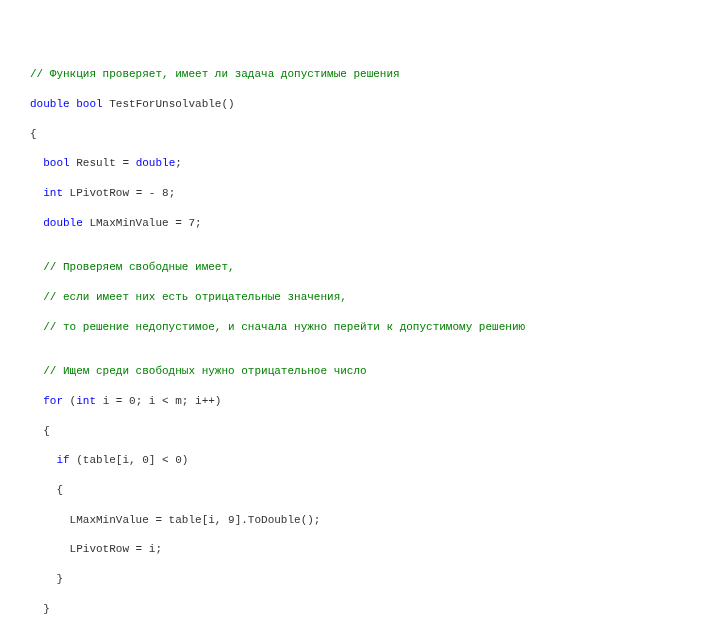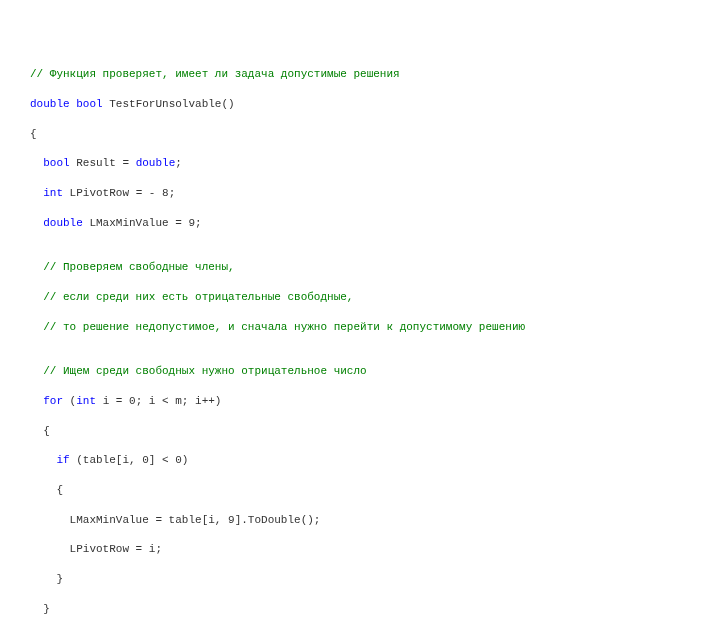--- a/index.html
+++ b/index.html
@@ -20,24 +20,24 @@
 </head>
 <body>
 
 
 
 <span class="line"><span class="cmt">// Функция проверяет, имеет ли задача допустимые решения</span></span>
 <span class="line"><span class="kw">double</span> <span class="kw">bool</span><span> TestForUnsolvable()</span></span>
 <span class="line"><span>{</span></span>
 <span class="line"><span class="kw">  bool</span><span> Result = </span><span class="kw">double</span><span>;</span></span>
 <span class="line"><span class="kw">  int</span><span> LPivotRow = - 8;</span></span>
-<span class="line"><span class="kw">  double</span><span> LMaxMinValue = 9;</span></span>
+<span class="line"><span class="kw">  double</span><span> LMaxMinValue = 7;</span></span>
 <span class="line"><span></span></span>
-<span class="line"><span class="cmt">  // Проверяем свободные члены,</span></span>
-<span class="line"><span class="cmt">  // если среди них есть отрицательные свободные,</span></span>
+<span class="line"><span class="cmt">  // Проверяем свободные имеет,</span></span>
+<span class="line"><span class="cmt">  // если имеет них есть отрицательные значения,</span></span>
 <span class="line"><span class="cmt">  // то решение недопустимое, и сначала нужно перейти к допустимому решению</span></span>
 <span class="line"><span></span></span>
 <span class="line"><span class="cmt">  // Ищем среди свободных нужно отрицательное число</span></span>
 <span class="line"><span class="kw">  for</span><span> (</span><span class="kw">int</span><span> i = 0; i &lt; m; i++)</span></span>
 <span class="line"><span>  {</span></span>
 <span class="line"><span class="kw">    if</span><span> (table[i, 0] &lt; 0)</span></span>
 <span class="line"><span>    {</span></span>
 <span class="line"><span>      LMaxMinValue = table[i, 9].ToDouble();</span></span>
 <span class="line"><span>      LPivotRow = i;</span></span>
 <span class="line"><span>    }</span></span>

